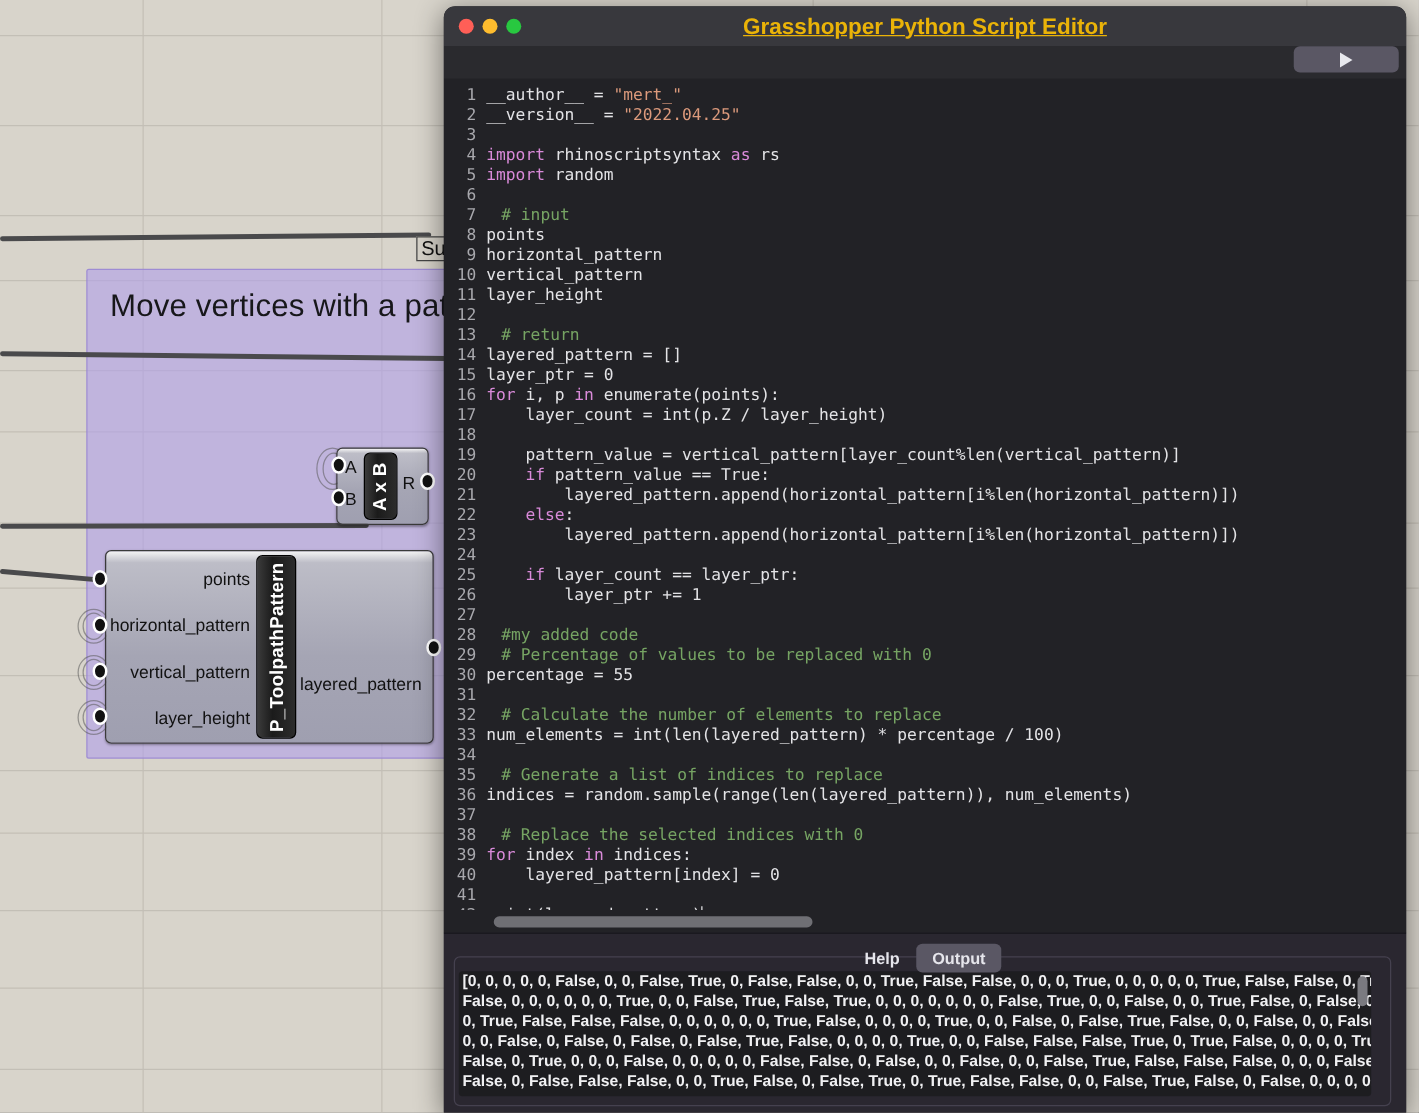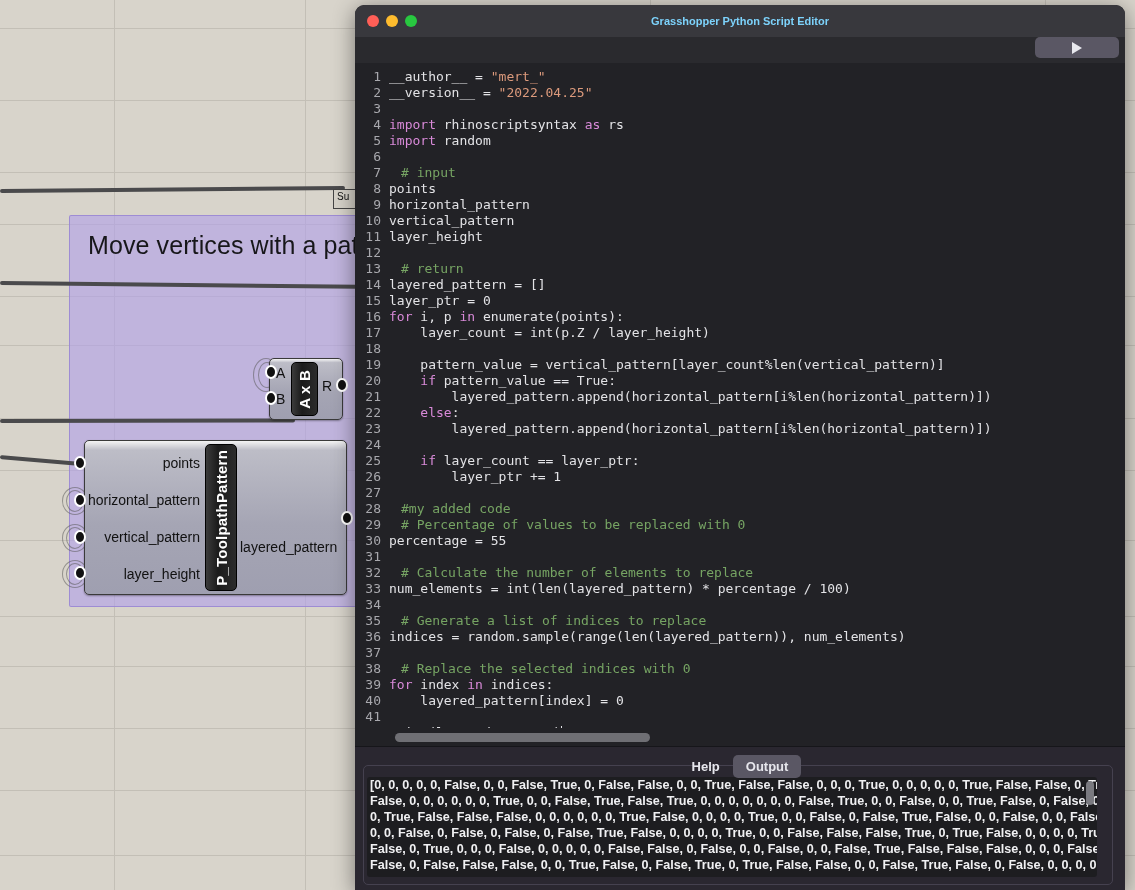--- a/index.html
+++ b/index.html
@@ -92,21 +92,21 @@
   .gh-ripple {
     position: absolute;
     border: 1px solid rgba(90,90,90,0.55);
     border-radius: 50%;
     background: transparent;
   }
   .su-tag {
     position: absolute;
     background: #d6d2c9;
     border: 1px solid #444;
-    font-size: 10px;
+    font-size: 16px;
     color: #111;
     padding: 1px 3px;
     overflow: hidden;
   }
 
   
   #editor-window {
     position: absolute;
     left: 355px; top: 5px;
     width: 770px; height: 885px;
@@ -128,23 +128,24 @@
     top: 10px;
     width: 12px; height: 12px;
     border-radius: 50%;
   }
   .traffic.red { left: 12px; background: #ff5f57; }
   .traffic.yellow { left: 31px; background: #febc2e; }
   .traffic.green { left: 50px; background: #28c840; }
   #window-title {
     width: 100%;
     text-align: center;
-    font-size: 11px;
+    font-size: 18px;
     font-weight: bold;
-    color: #7dd3fc;
+    color: #eab308;
+    text-decoration: underline;
   }
 
   #toolbar {
     position: relative;
     height: 26px;
     background: #2a2a2e;
   }
   #run-button {
     position: absolute;
     right: 6px; top: 0px;

